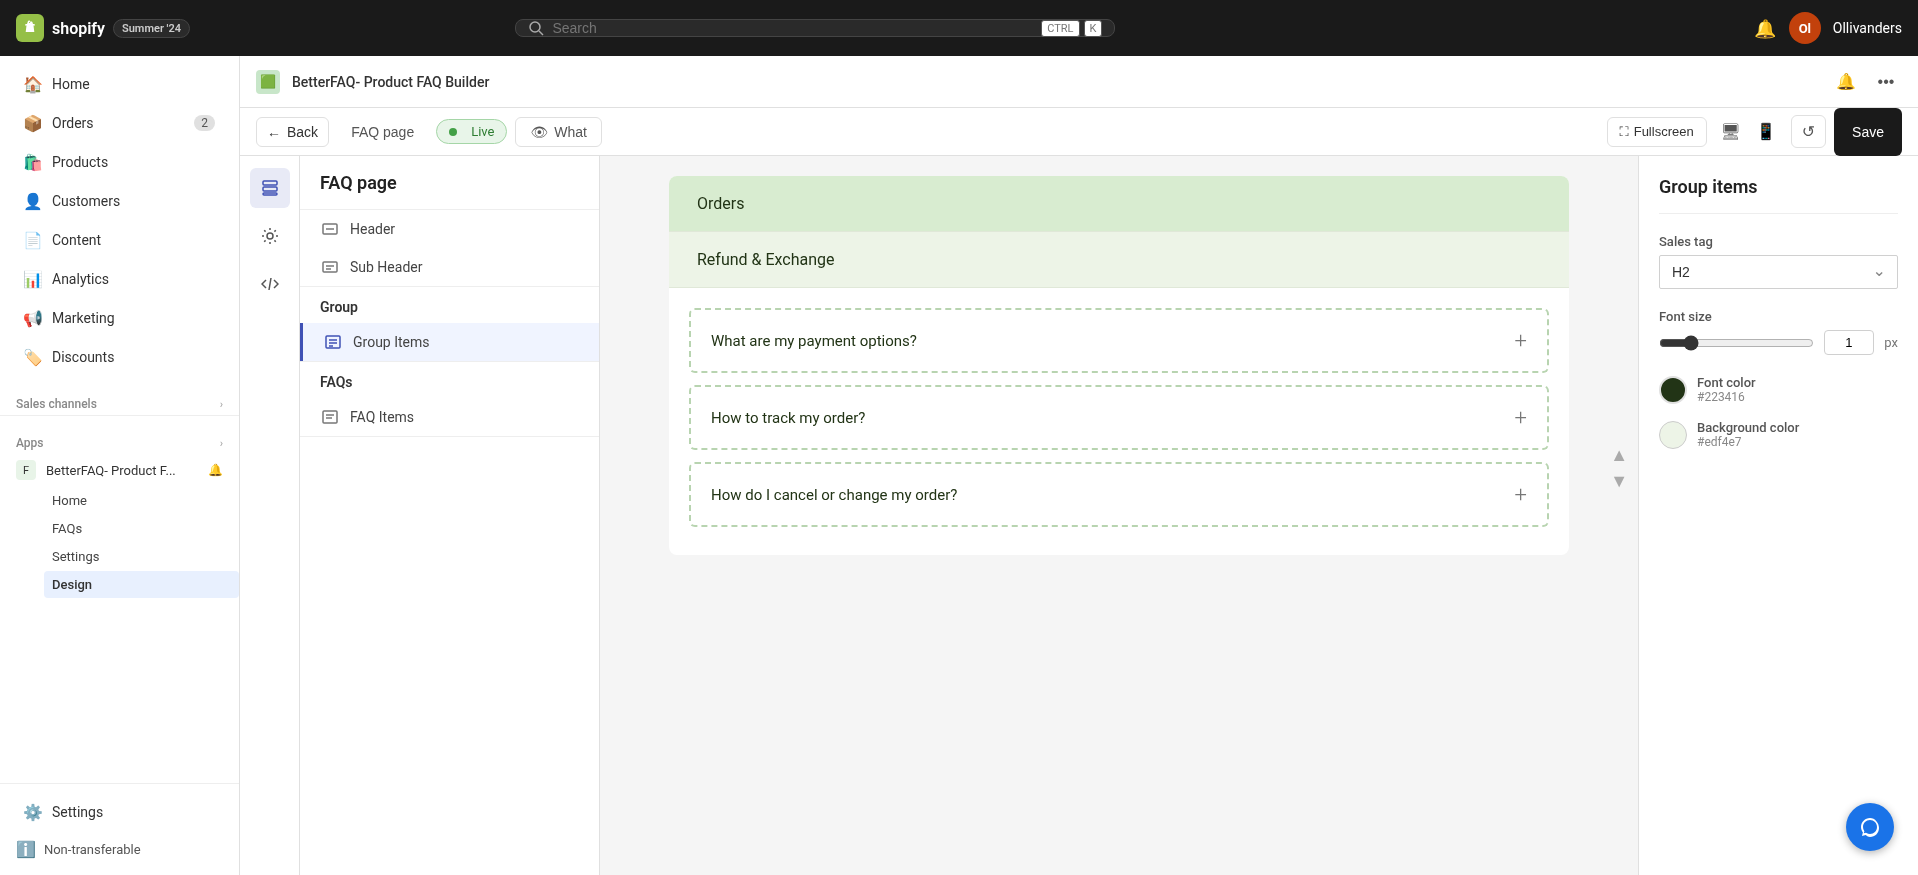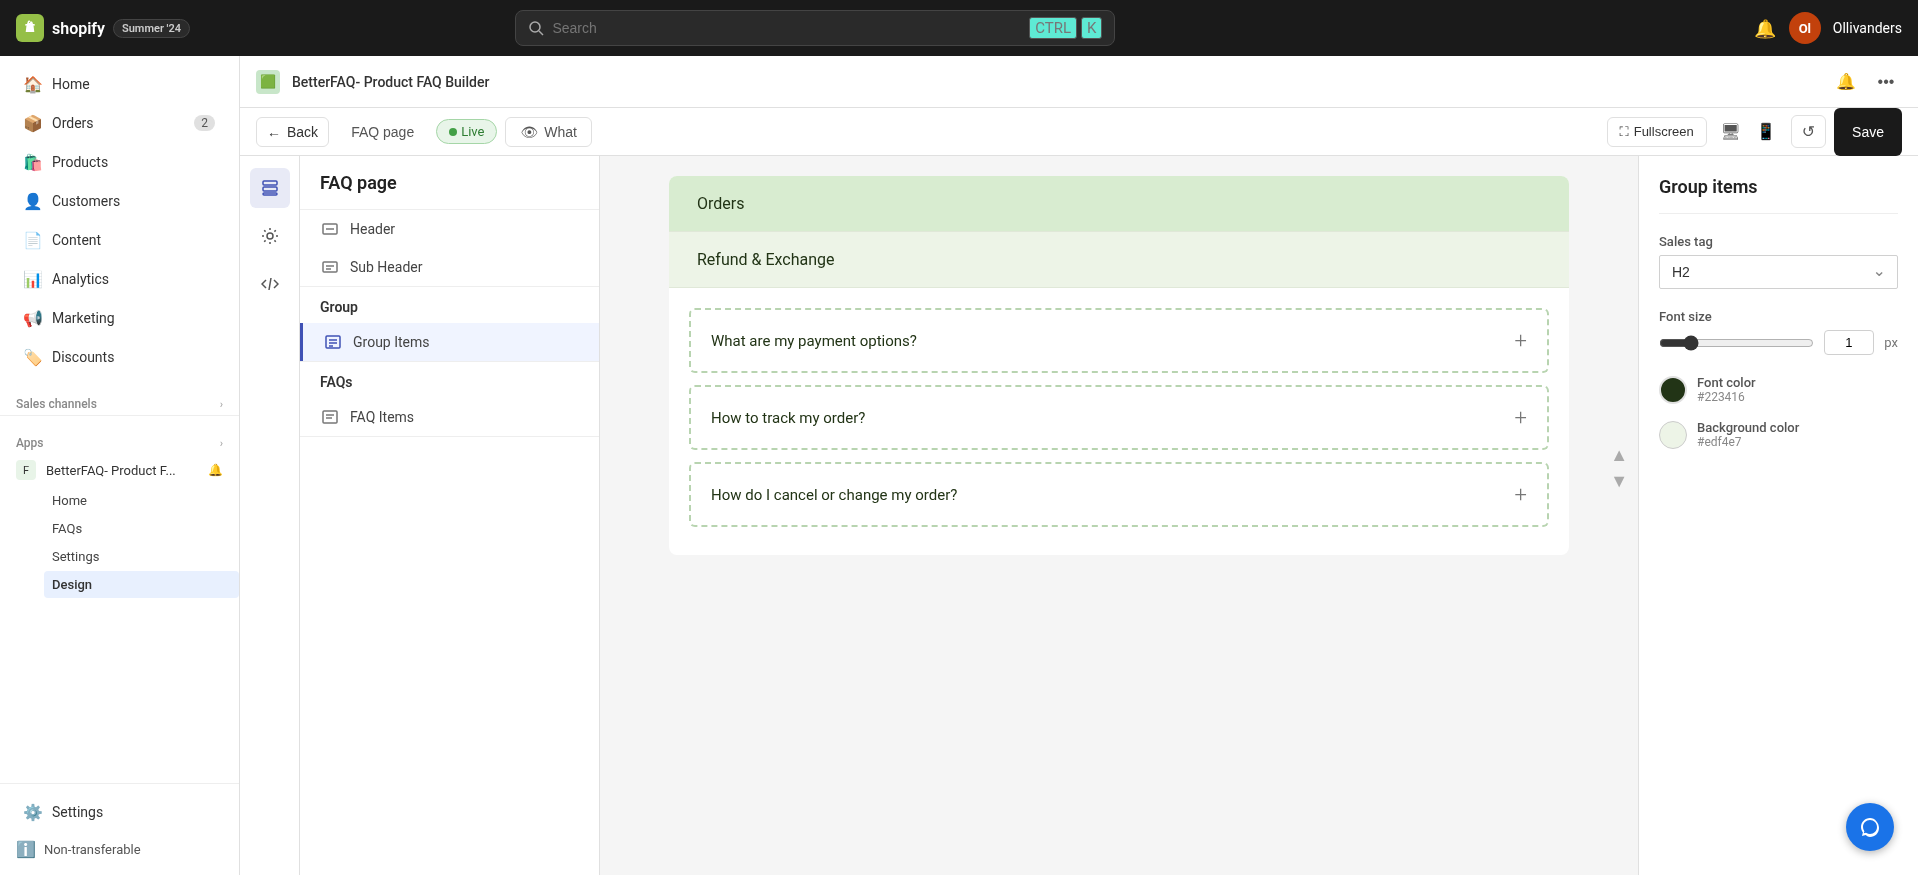--- a/index.html
+++ b/index.html
@@ -21,27 +21,27 @@
     .shopify-icon {
       width: 28px; height: 28px; background: #95bf47; border-radius: 6px;
       display: flex; align-items: center; justify-content: center; color: white; font-size: 14px; font-weight: bold;
     }
     .summer-badge {
       background: #2a2a2a; border: 1px solid #444; color: #ccc; font-size: 11px; padding: 2px 8px; border-radius: 12px;
     }
     .search-bar {
       flex: 1; max-width: 600px; margin: 0 auto;
       background: #2a2a2a; border: 1px solid #444; border-radius: 8px;
-      display: flex; align-items: center; padding: 0 12px; gap: 8px; height: 36px;
+      display: flex; align-items: center; padding: 0 12px; gap: 8px; height: 18px;
     }
     .search-bar input {
       background: transparent; border: none; outline: none; color: #ccc; font-size: 14px; flex: 1;
     }
     .search-shortcut { color: #777; font-size: 12px; display: flex; gap: 4px; }
-    .kbd { background: #5eead4; border: 1px solid #555; border-radius: 3px; padding: 1px 5px; font-size: 15px; }
+    .kbd { background: #ffffff; border: 1px solid #555; border-radius: 3px; padding: 1px 5px; font-size: 11px; }
     .topnav-right { display: flex; align-items: center; gap: 12px; margin-left: auto; }
     .bell-icon { color: #ccc; font-size: 18px; cursor: pointer; }
     .avatar { width: 32px; height: 32px; border-radius: 50%; background: #c2410c; display: flex; align-items: center; justify-content: center; color: white; font-size: 13px; font-weight: bold; cursor: pointer; }
     .user-name { color: white; font-size: 14px; cursor: pointer; }
 
     
     .main-layout {
       display: flex; flex: 1; overflow: hidden;
     }
 
@@ -84,21 +84,21 @@
     .app-header-icons { display: flex; gap: 8px; align-items: center; }
     .icon-btn { width: 32px; height: 32px; display: flex; align-items: center; justify-content: center; border: none; background: transparent; cursor: pointer; color: #555; font-size: 16px; border-radius: 4px; }
 
     
     .toolbar {
       background: white; border-bottom: 1px solid #e0e0e0; height: 48px;
       display: flex; align-items: center; padding: 0 16px; gap: 8px; flex-shrink: 0;
     }
     .back-btn { display: flex; align-items: center; gap: 6px; padding: 6px 10px; border: 1px solid #e0e0e0; border-radius: 6px; background: white; cursor: pointer; font-size: 14px; color: #333; }
     .tab-btn { padding: 6px 14px; border-radius: 6px; border: none; background: transparent; cursor: pointer; font-size: 14px; color: #555; }
-    .live-badge { display: flex; align-items: center; gap: 4px; background: #e8f5e9; border: 1px solid #a5d6a7; border-radius: 16px; padding: 4px 12px; font-size: 13px; color: #2e7d32; cursor: pointer; }
+    .live-badge { display: flex; align-items: center; gap: 14px; background: #e8f5e9; border: 1px solid #a5d6a7; border-radius: 16px; padding: 4px 12px; font-size: 13px; color: #2e7d32; cursor: pointer; }
     .live-dot { width: 8px; height: 8px; background: #43a047; border-radius: 50%; }
     .view-btn { display: flex; align-items: center; gap: 6px; padding: 6px 14px; border: 1px solid #e0e0e0; border-radius: 6px; background: white; cursor: pointer; font-size: 14px; color: #555; }
     .toolbar-right { margin-left: auto; display: flex; align-items: center; gap: 8px; }
     .fullscreen-btn { display: flex; align-items: center; gap: 5px; padding: 6px 12px; border: 1px solid #e0e0e0; border-radius: 6px; background: white; cursor: pointer; font-size: 13px; color: #333; }
     .device-icons { display: flex; gap: 4px; }
     .undo-btn { padding: 6px 10px; border: 1px solid #e0e0e0; border-radius: 6px; background: white; cursor: pointer; font-size: 16px; color: #555; }
     .save-btn { padding: 16px 18px; background: #1a1a1a; color: white; border: none; border-radius: 6px; cursor: pointer; font-size: 14px; font-weight: 500; }
 
     
     .editor-layout {

